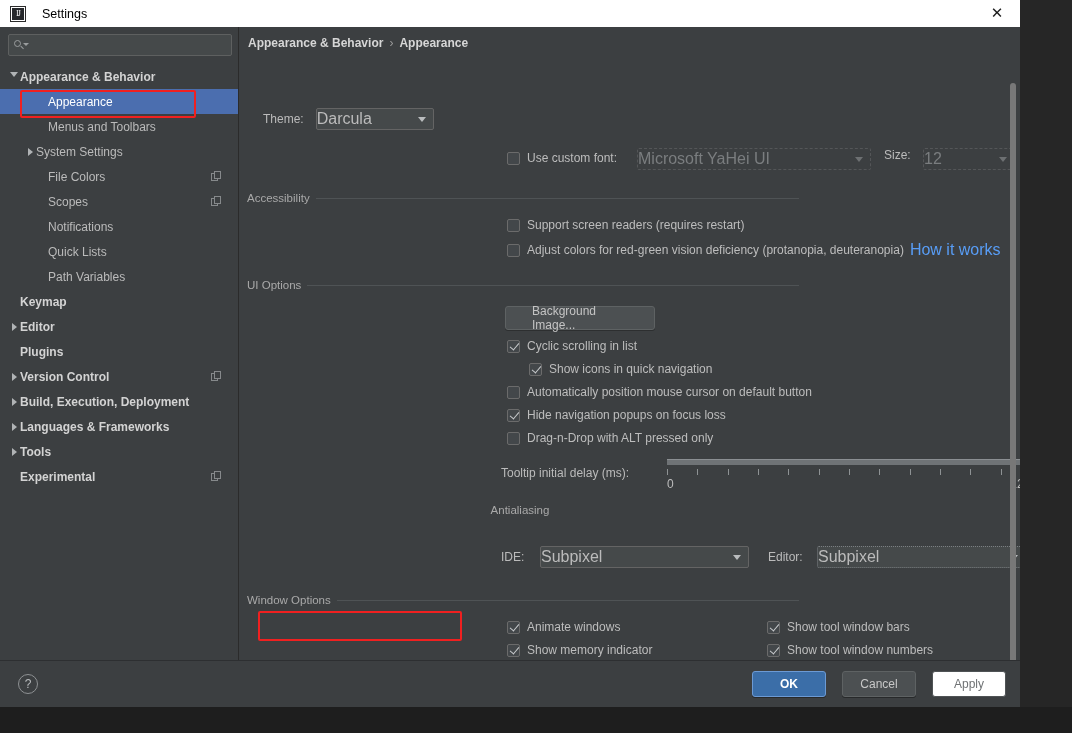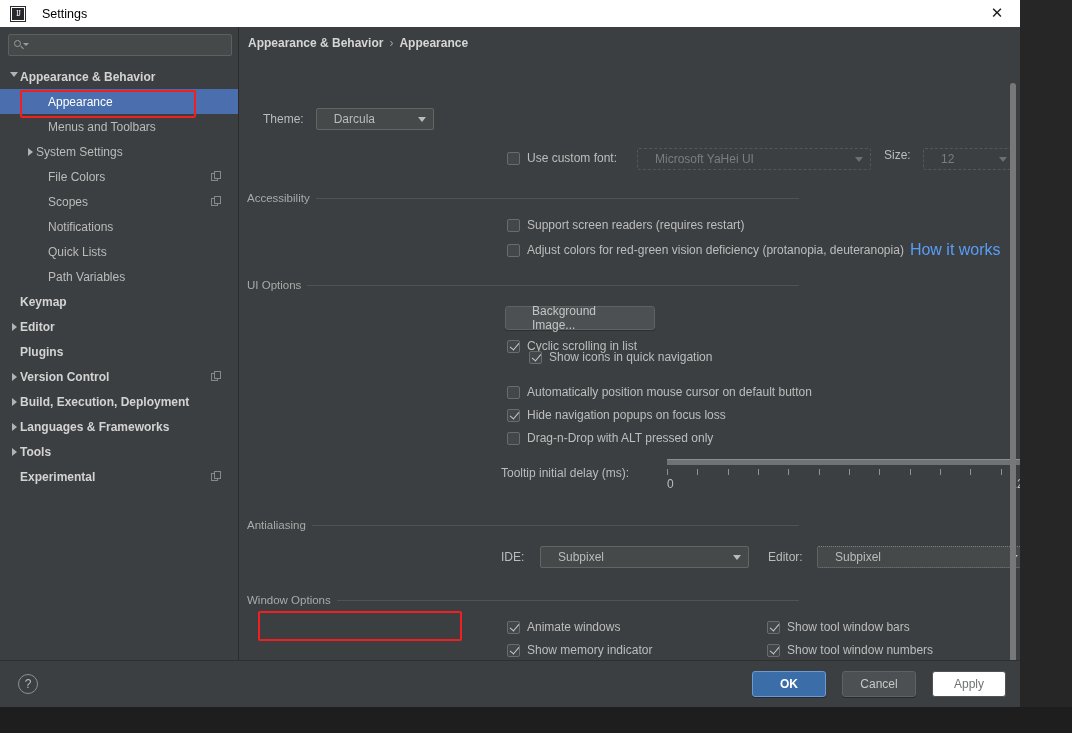--- a/index.html
+++ b/index.html
@@ -250,23 +250,23 @@
   
   .combo {
     height: 22px;
     background: #45494a;
     border: 1px solid #646464;
     border-radius: 2px;
     display: flex;
     align-items: center;
     box-sizing: border-box;
     position: relative;
-    padding-left: 17px;
+    padding-left: 0;
     color: #bbbbbb;
-    font-size: 12px;
+    font-size: 16px;
   }
   .combo.disabled {
     background: #3c3f41;
     border-color: #545658;
     color: #7a7d7f;
     border-style: dashed;
   }
   .combo.focused {
     border-style: dotted;
     border-color: #7b7f82;
@@ -654,21 +654,21 @@
       <div class="section" style="top:252px;">
         <span class="stitle">UI Options</span>
         <span class="rule"></span>
       </div>
       <div class="pbutton" style="position:absolute; left:266px; top:279px; width:150px;">Background Image...</div>
 
       <div class="cb-row" style="left:268px; top:312px;">
         <span class="cbox checked"></span>
         <span class="cb-label">Cyclic scrolling in list</span>
       </div>
-      <div class="cb-row" style="left:268px; top:323px;padding-left:22px;">
+      <div class="cb-row" style="left:268px; top:335px;padding-left:22px;">
         <span class="cbox checked"></span>
         <span class="cb-label">Show icons in quick navigation</span>
       </div>
       <div class="cb-row" style="left:268px; top:358px;">
         <span class="cbox"></span>
         <span class="cb-label">Automatically position mouse cursor on default button</span>
       </div>
       <div class="cb-row" style="left:268px; top:381px;">
         <span class="cbox checked"></span>
         <span class="cb-label">Hide navigation popups on focus loss</span>
@@ -695,21 +695,21 @@
             <i style="left: 66.6667%;"></i>
             <i style="left: 75%;"></i>
             <i style="left: 83.3333%;"></i>
             <i style="left: 91.6667%;"></i>
           </div>
 
         <span class="slider-minmax" style="left:0;">0</span>
         <span class="slider-minmax" style="right:-6px;">1200</span>
       </div>
 
-      <div class="section" style="top:492px;">
+      <div class="section" style="top:477px;flex-direction:column;">
         <span class="stitle">Antialiasing</span>
         <span class="rule"></span>
       </div>
       <div class="form-row" style="left:262px; top:523px;">
         <span class="field-label">IDE:</span>
       </div>
       <div class="combo" style="position:absolute; left:301px; top:519px; width:209px;">
         <span>Subpixel</span>
         <span class="arrow"></span>
       </div>

